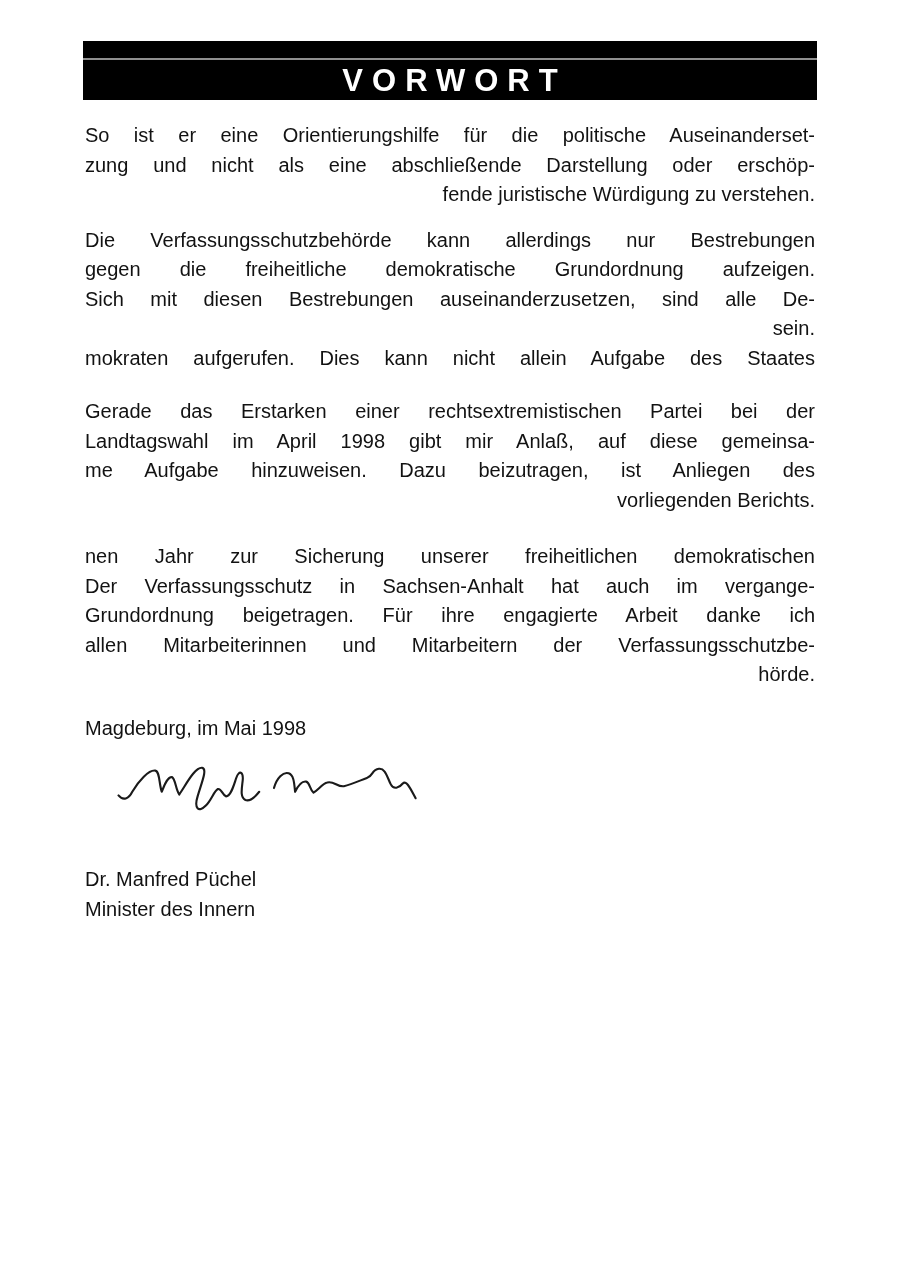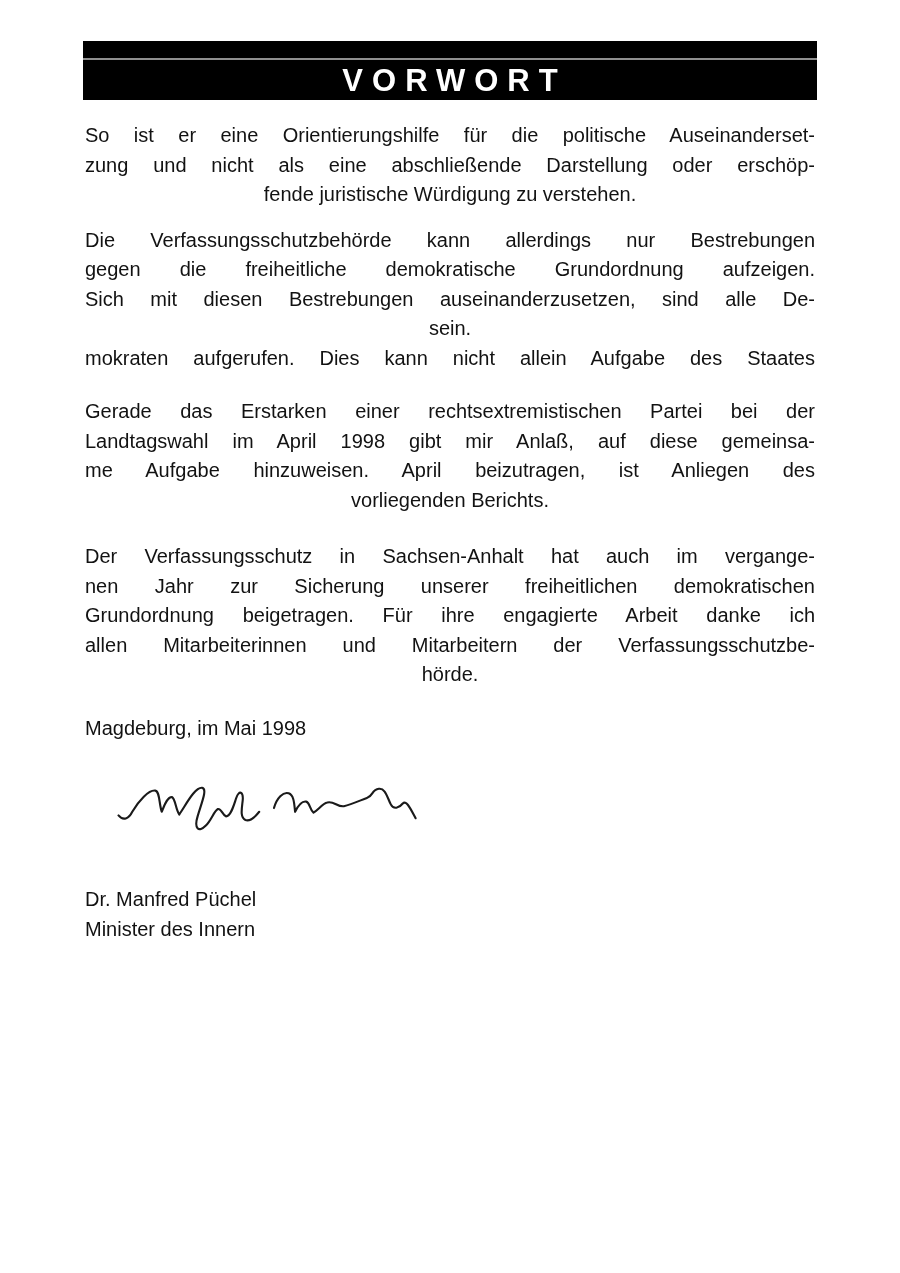--- a/index.html
+++ b/index.html
@@ -49,23 +49,23 @@
     font-size: 20px;
     line-height: 29.5px;
   }
   .para { margin: 0; }
   .para-1 { margin-bottom: 16px; }
   .para-2 { margin-bottom: 24px; }
   .para-3 { margin-bottom: 27px; }
   .para-4 { margin-bottom: 24px; }
   .line { display: block; }
   .line.just { text-align: justify; text-align-last: justify; }
-  .line.last { text-align: center; }
+  .line.last { text-align: right; }
 
-  .dateline { margin-bottom: 20px; }
+  .dateline { }
 
   
   .signature-wrap {
     margin-left: 12px;
     height: 92px;
     width: 330px;
   }
   .signature-wrap svg { display: block; width: 330px; height: 92px; }
 
   .signer-block { margin-top: 30px; line-height: 29.5px; }
@@ -95,27 +95,27 @@
       <span class="line just">Die Verfassungsschutzbehörde kann allerdings nur Bestrebungen</span>
       <span class="line just">gegen die freiheitliche demokratische Grundordnung aufzeigen.</span>
       <span class="line just">Sich mit diesen Bestrebungen auseinanderzusetzen, sind alle De-</span>
       <span class="line last">sein.</span>
       <span class="line just">mokraten aufgerufen. Dies kann nicht allein Aufgabe des Staates</span>
     </p>
 
     <p class="para para-3">
       <span class="line just">Gerade das Erstarken einer rechtsextremistischen Partei bei der</span>
       <span class="line just">Landtagswahl im April 1998 gibt mir Anlaß, auf diese gemeinsa-</span>
-      <span class="line just">me Aufgabe hinzuweisen. April beizutragen, ist Anliegen des</span>
+      <span class="line just">me Aufgabe hinzuweisen. Dazu beizutragen, ist Anliegen des</span>
       <span class="line last">vorliegenden Berichts.</span>
     </p>
 
     <p class="para para-4">
+      <span class="line just">nen Jahr zur Sicherung unserer freiheitlichen demokratischen</span>
       <span class="line just">Der Verfassungsschutz in Sachsen-Anhalt hat auch im vergange-</span>
-      <span class="line just">nen Jahr zur Sicherung unserer freiheitlichen demokratischen</span>
       <span class="line just">Grundordnung beigetragen. Für ihre engagierte Arbeit danke ich</span>
       <span class="line just">allen Mitarbeiterinnen und Mitarbeitern der Verfassungsschutzbe-</span>
       <span class="line last">hörde.</span>
     </p>
 
     <p class="dateline">Magdeburg, im Mai 1998</p>
 
     <div class="signature-wrap">
       <svg viewBox="0 0 340 100" xmlns="http://www.w3.org/2000/svg" aria-hidden="true">
         <g fill="none" stroke="#1a1a1a" stroke-width="2.3" stroke-linecap="round" stroke-linejoin="round">

